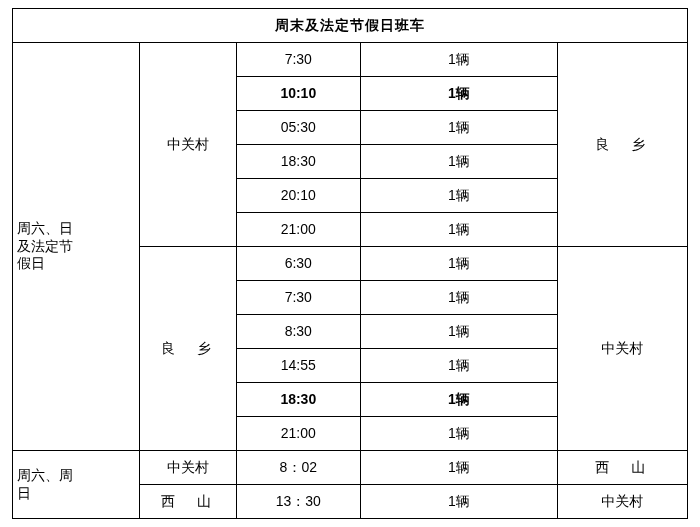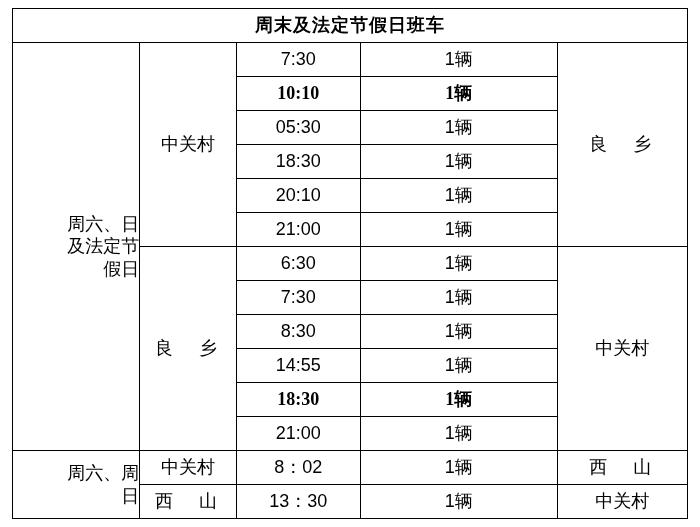--- a/index.html
+++ b/index.html
@@ -21,21 +21,21 @@
     box-sizing: border-box;
     padding: 8px 12px 0 12px;
   }
   table.schedule {
     border-collapse: collapse;
     width: 676px;
     table-layout: fixed;
   }
   table.schedule td {
     border: 1px solid #000000;
-    font-size: 18px;
+    font-size: 14px;
     text-align: center;
     vertical-align: middle;
     padding: 0;
     height: 33px;
     line-height: 1.25;
   }
   .title-cell {
     font-size: 17px;
     font-weight: bold;
     letter-spacing: 1px;
@@ -51,29 +51,28 @@
     font-size: 14px;
     margin-top: 36px;
   }
   .dayrange {
     font-size: 14px;
     line-height: 1.9;
     padding: 0 6px;
   }
   .dayrange span {
     display: block;
-    text-align: right;
+    text-align: left;
     padding-left: 4px;
   }
   .spaced {
     letter-spacing: 4px;
   }
   .bold {
     font-weight: bold;
-    font-family: Liberation Serif, serif;
   }
   .nowrap { white-space: nowrap; }
 </style>
 </head>
 <body>
 
 <div class="page">
   <table class="schedule">
     <colgroup>
       <col class="col-dayrange">

